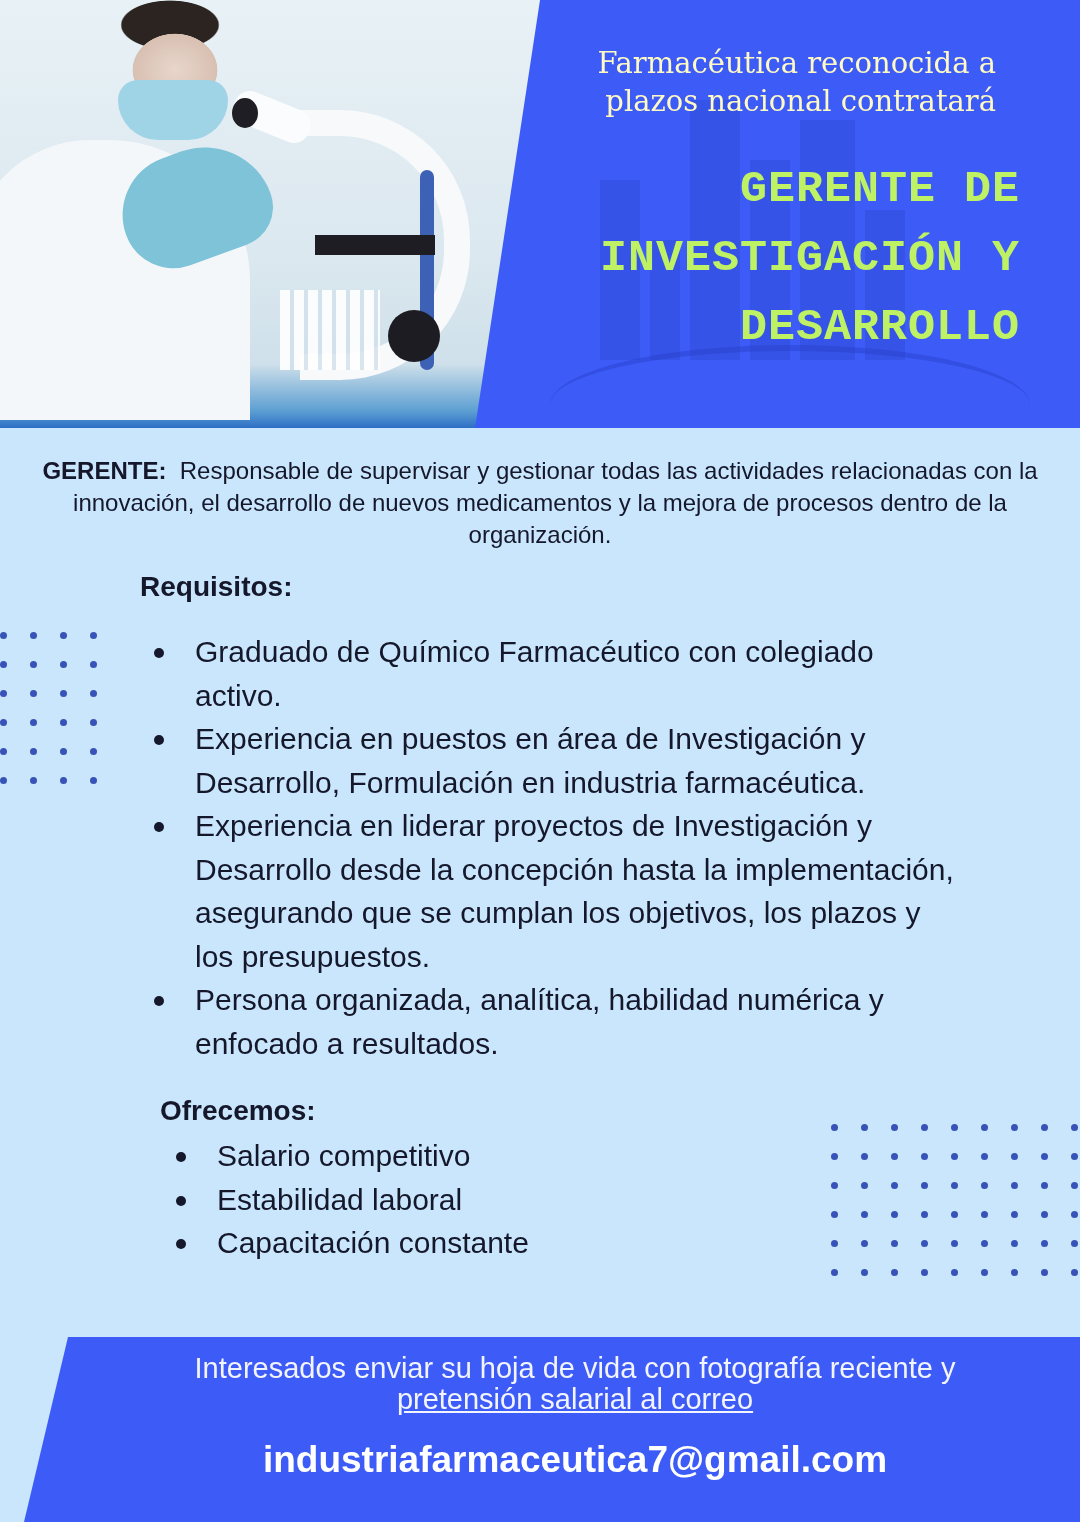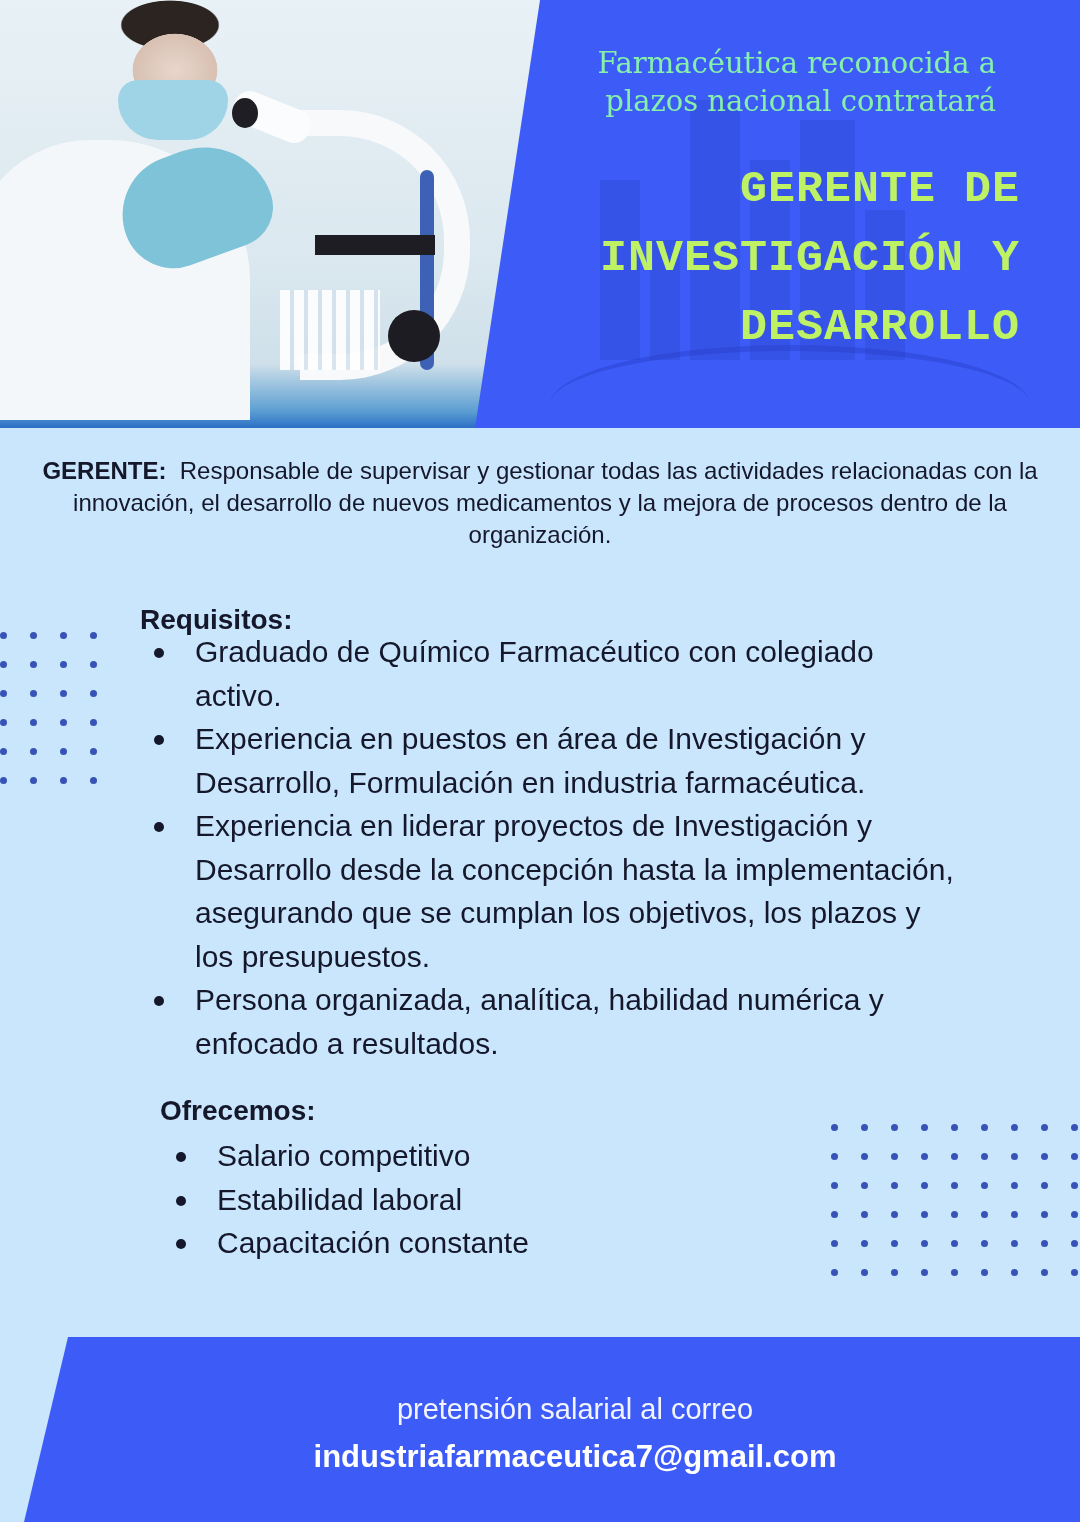--- a/index.html
+++ b/index.html
@@ -23,54 +23,54 @@
   .photo .eyepiece { position: absolute; left: 232px; top: 100px; width: 80px; height: 34px; background: #fbfcfd; border-radius: 16px; transform: rotate(22deg); }
   .photo .eyepiece-cap { position: absolute; left: 232px; top: 98px; width: 26px; height: 30px; background: #1e1e24; border-radius: 50%; }
   .photo .stage { position: absolute; left: 315px; top: 235px; width: 120px; height: 20px; background: #1e1d24; }
   .photo .knob { position: absolute; left: 388px; top: 310px; width: 52px; height: 52px; background: #1d1c22; border-radius: 50%; }
   .photo .tubes { position: absolute; left: 280px; top: 290px; width: 100px; height: 80px; background: repeating-linear-gradient(90deg, rgba(255,255,255,.9) 0 10px, rgba(210,225,235,.8) 10px 14px); }
 
   .skyline { position: absolute; left: 600px; top: 80px; width: 320px; height: 320px; opacity: .18; }
   .skyline div { position: absolute; bottom: 40px; background: #1b2fa8; }
   .arc { position: absolute; left: 550px; top: 345px; width: 480px; height: 120px; border-top: 6px solid rgba(35,55,190,.35); border-radius: 50% 50% 0 0; }
 
-  .intro { position: absolute; right: 84px; top: 44px; width: 460px; text-align: right; color: #86efac; font-family: "DejaVu Serif", serif; font-size: 29px; line-height: 38px; }
+  .intro { position: absolute; right: 84px; top: 44px; width: 460px; text-align: right; color: #fef9c3; font-family: "DejaVu Serif", serif; font-size: 29px; line-height: 38px; }
   .intro .l2 { display: block; }
   .title { position: absolute; right: 60px; top: 155px; width: 520px; text-align: right; color: #bef264; font-family: Liberation Mono, monospace; font-weight: bold; font-size: 45px; line-height: 69px; letter-spacing: 1px; }
   .title span { display: block; }
   .title .t3 { }
 
   
   .objetivo { position: absolute; left: 40px; top: 455px; width: 1000px; text-align: center; font-size: 24px; line-height: 32px; color: #15172b; }
   .objetivo b { font-weight: bold; }
 
   
   .dots { position: absolute; display: grid; }
   .dots i { display: block; width: 7px; height: 7px; border-radius: 50%; background: #3753b8; }
   .dots-left { left: 0px; top: 632px; grid-template-columns: repeat(4, 7px); column-gap: 23px; row-gap: 22px; }
   .dots-right { left: 831px; top: 1124px; grid-template-columns: repeat(9, 7px); column-gap: 23px; row-gap: 22px; }
 
   
   .section-head { position: absolute; font-weight: bold; font-size: 28px; color: #15172b; }
-  .req-head { left: 140px; top: 604px; }
+  .req-head { left: 140px; top: 571px; }
   .list { position: absolute; list-style: none; font-size: 30px; line-height: 43.5px; color: #15172b; }
   .list li { position: relative; padding-left: 55px; }
   .list li::before { content: ""; position: absolute; left: 14px; top: 18px; width: 10px; height: 10px; border-radius: 50%; background: #15172b; }
   .req-list { left: 140px; top: 630px; width: 820px; }
 
   .ofr-head { left: 160px; top: 1095px; }
   .ofr-list { left: 162px; top: 1134px; width: 640px; }
 
   
   .footer { position: absolute; left: 0; top: 1337px; width: 1080px; height: 185px; background: #3d5cf7;
     clip-path: polygon(68px 0, 1080px 0, 1080px 185px, 24px 185px); }
   .footer .f1, .footer .f2 { position: absolute; left: 0; width: 1080px; text-align: center; color: #f2f4ff; font-size: 29px; }
   .footer .f1 { top: 15px; padding-left: 70px; }
-  .footer .f2 { top: 56px; padding-left: 70px; }
-  .footer .email { position: absolute; left: 0; top: 102px; width: 1080px; padding-left: 70px; text-align: center; color: #ffffff; font-weight: bold; font-size: 31px; }
+  .footer .f2 { top: 46px; padding-left: 70px; text-decoration: underline; }
+  .footer .email { position: absolute; left: 0; top: 102px; width: 1080px; padding-left: 70px; text-align: center; color: #ffffff; font-weight: bold; font-size: 37px; }
 </style>
 </head>
 <body>
 
 <div class="header">
   <div class="photo" title="Científico con mascarilla y guantes usando un microscopio en laboratorio">
     <div class="coat"></div>
     <div class="mask"></div>
     <div class="glove"></div>
     <div class="micro-arm"></div>
@@ -202,15 +202,16 @@
     <i></i>
     <i></i>
     <i></i>
     <i></i>
     <i></i>
     <i></i>
     <i></i>
 </div>
 
 <div class="footer">
+  <div class="f1">Interesados enviar su hoja de vida con fotografía reciente y</div>
   <div class="f2">pretensión salarial al correo</div>
   <div class="email">industriafarmaceutica7@gmail.com</div>
 </div>
 
 </body></html>

